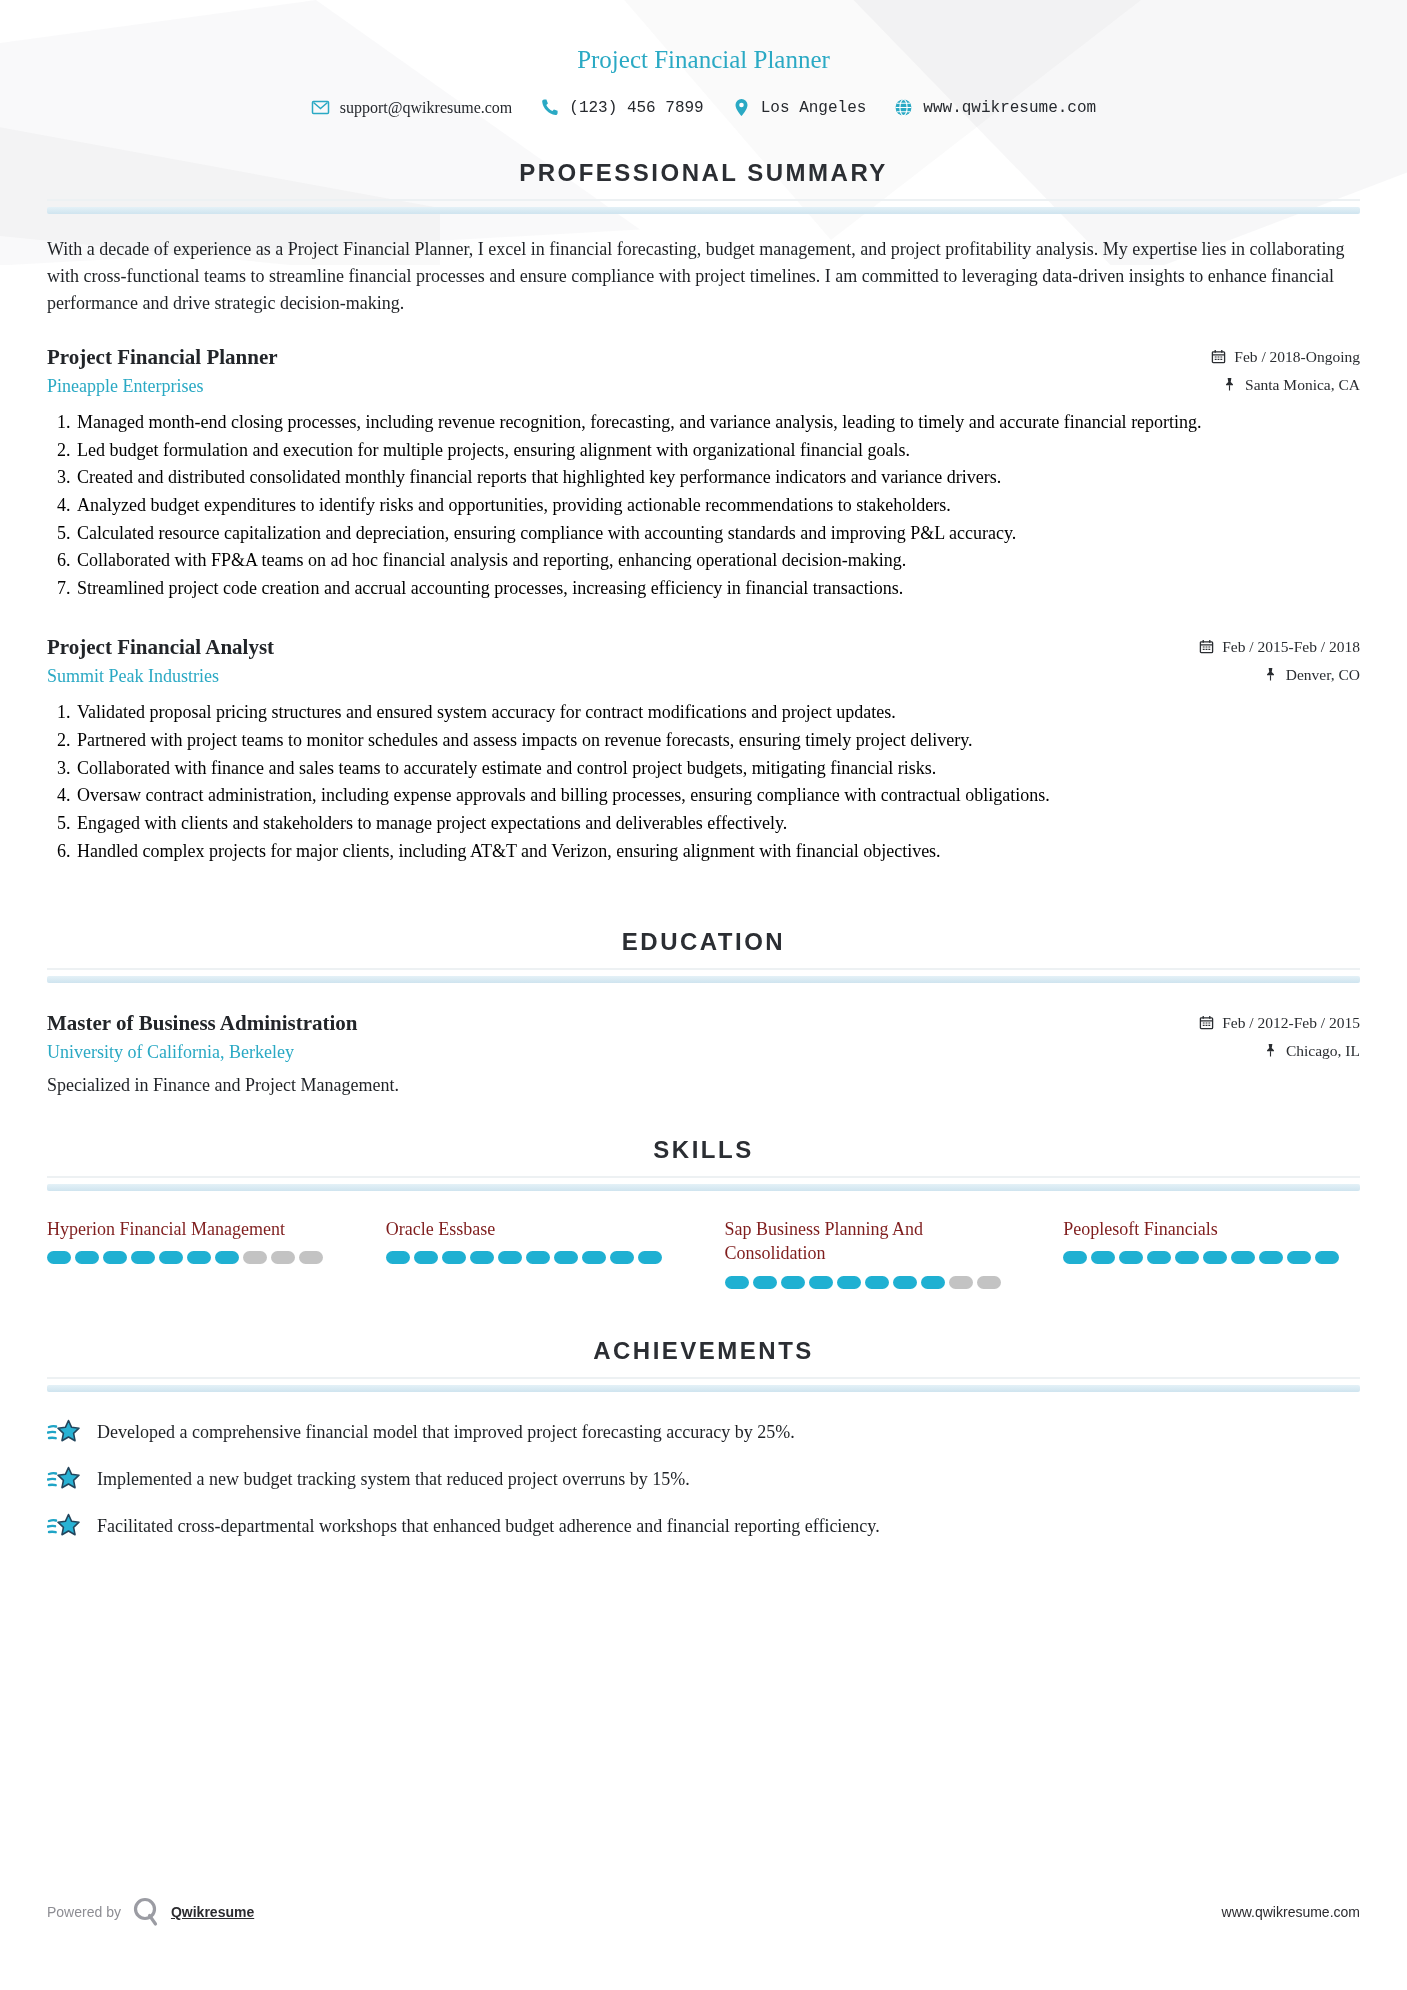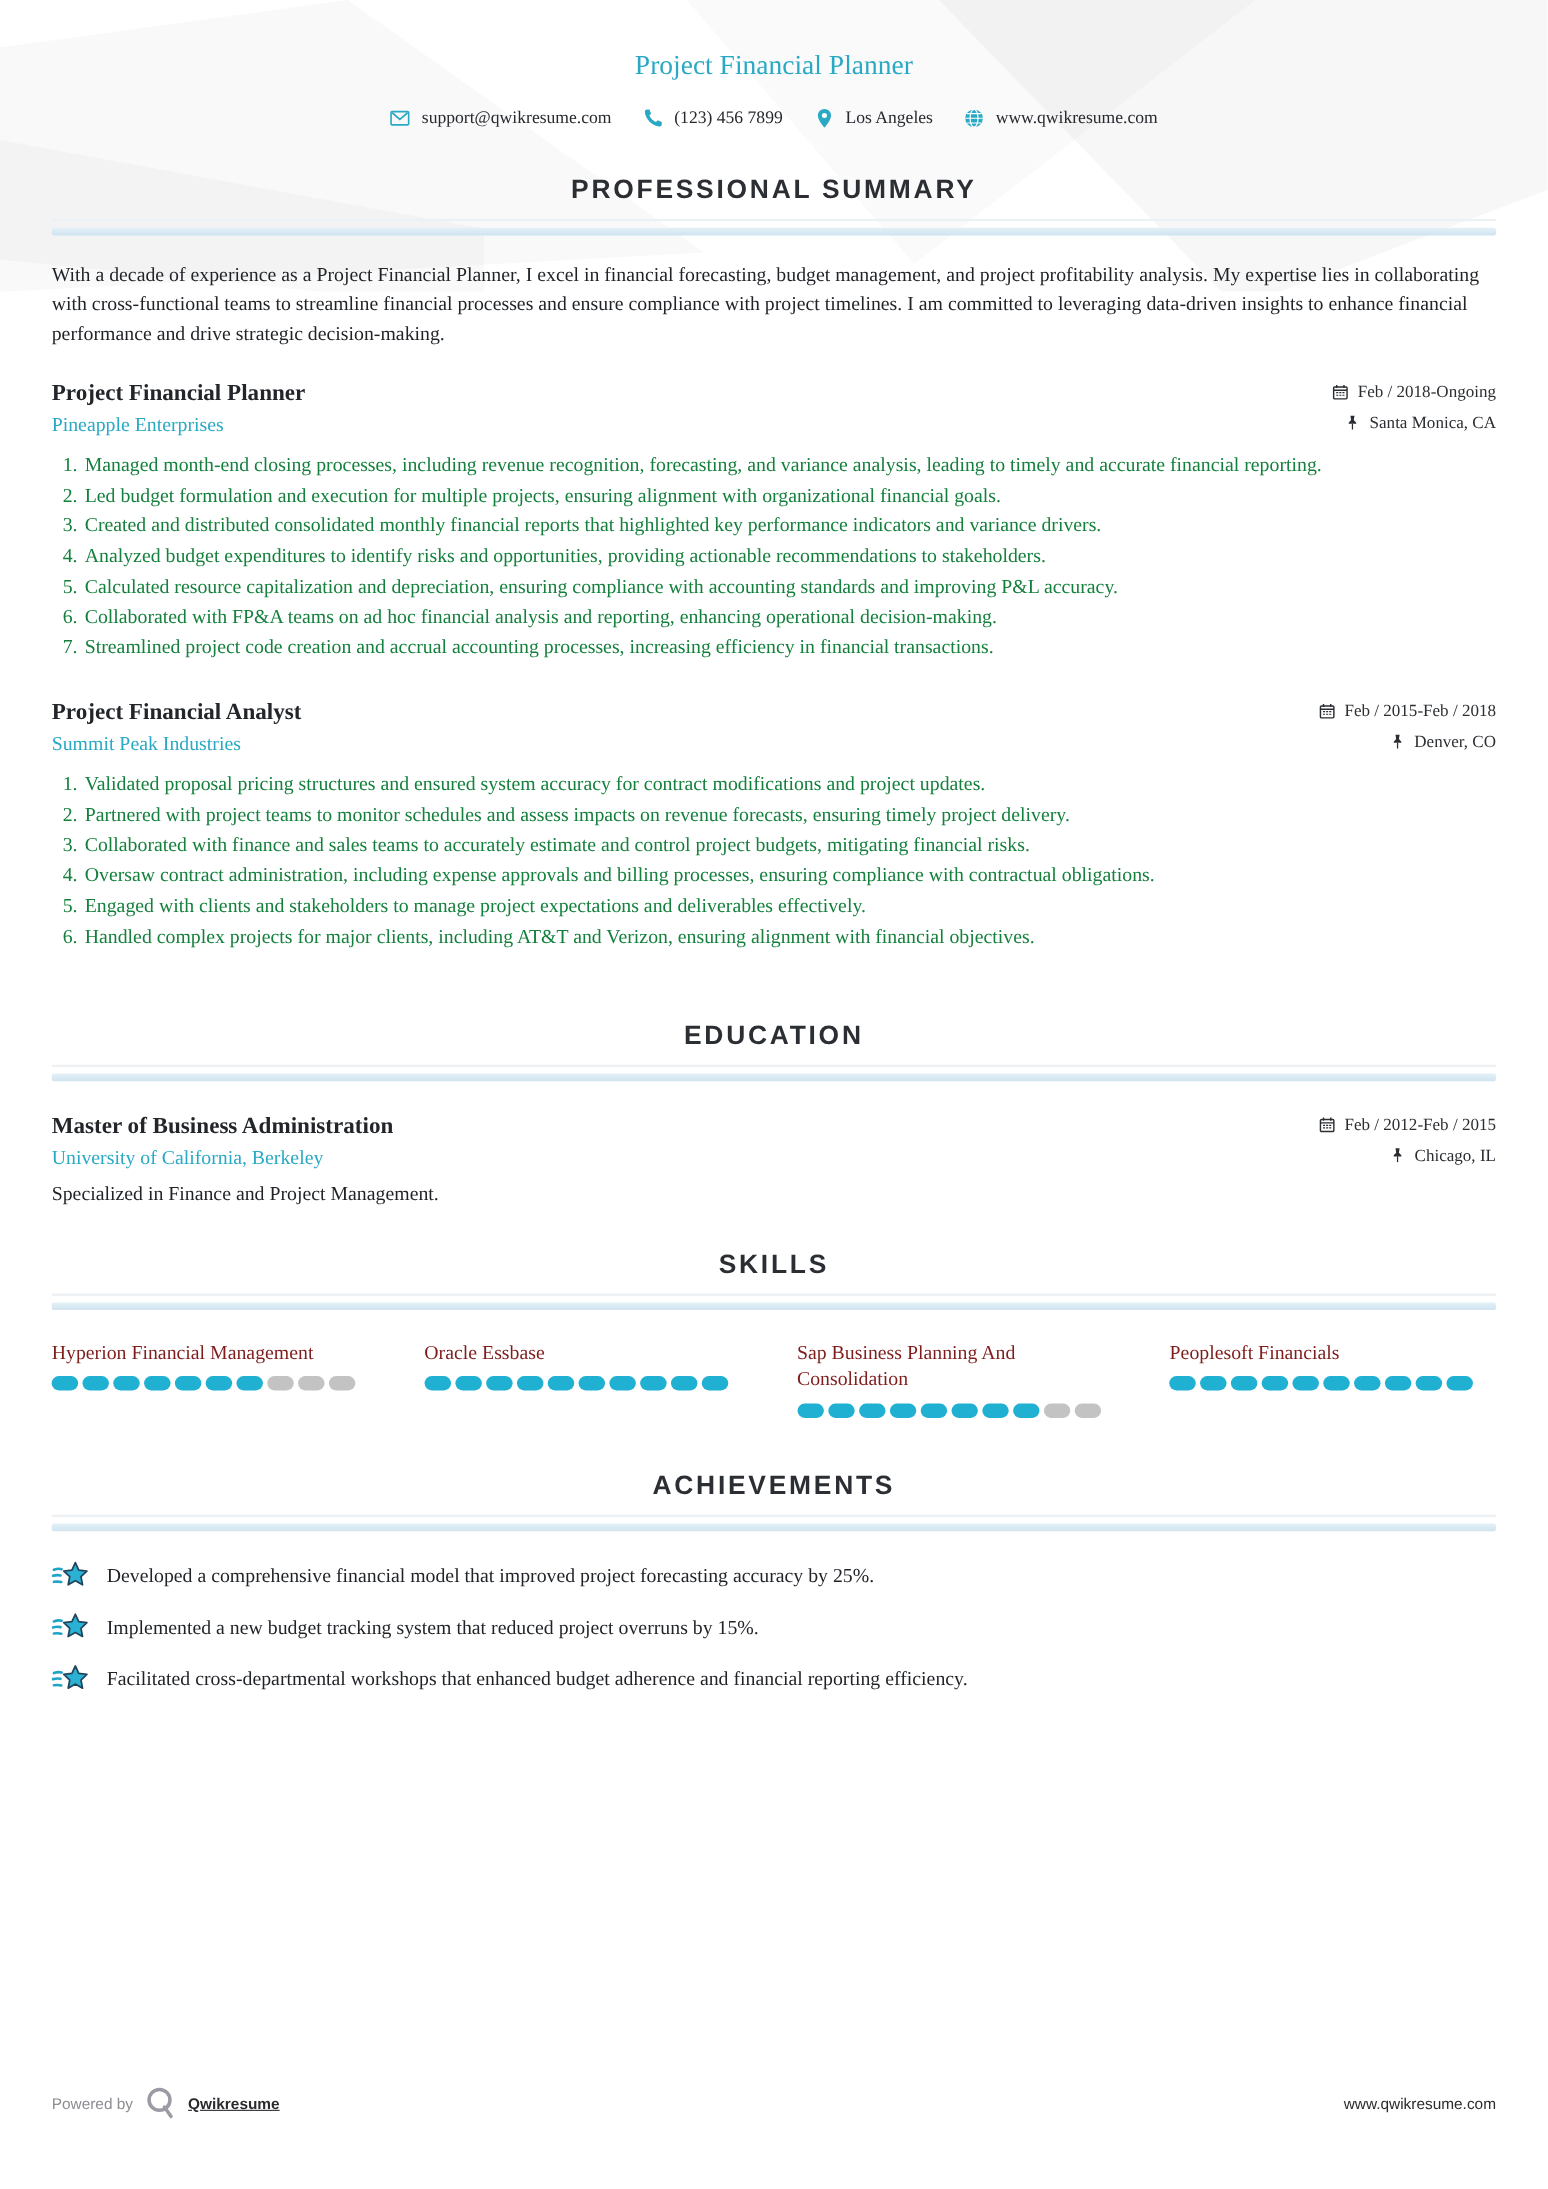--- a/index.html
+++ b/index.html
@@ -38,21 +38,21 @@
     font-family: "Liberation Sans", "DejaVu Sans", sans-serif;
     font-size: 44px; font-weight: 800; letter-spacing: 2px;
     color: #26292e;
   }
   .job-title { font-size: 25px; color: #2aa9c4; margin-top: 6px; }
   .contact-row {
     display: flex; justify-content: center; align-items: center;
     gap: 14px; margin-top: 24px; font-size: 16px; color: #26292e;
   }
   .contact-item { display: flex; align-items: center; gap: 10px; }
-  .contact-item + .contact-item { margin-left: 14px; }
+  .contact-item + .contact-item { margin-left: 14px; font-family: Liberation Mono, monospace; }
   .cicon { display: inline-flex; width: 19px; height: 19px; }
   .cicon svg { width: 100%; height: 100%; }
 
   
   .section-head { text-align: center; margin-top: 42px; }
   .section-head h2 {
     font-family: "Liberation Sans", "DejaVu Sans", sans-serif;
     font-size: 24px; font-weight: 700; letter-spacing: 2.5px;
     color: #2b2e33;
   }
@@ -63,21 +63,21 @@
   
   .summary-text { margin-top: 22px; font-size: 18px; line-height: 1.5; color: #1f2226; }
 
   
   .entry { margin-top: 28px; }
   .entry-row { display: flex; justify-content: space-between; align-items: baseline; }
   .entry-title { font-size: 21px; font-weight: 700; color: #222529; }
   .entry-company { font-size: 18px; color: #2aa9c4; margin-top: 6px; }
   .meta { display: flex; align-items: center; gap: 8px; font-size: 15.5px; color: #2a2d31; white-space: nowrap; }
   .meta svg { width: 15px; height: 15px; flex: 0 0 auto; }
-  .bullets { margin-top: 12px; padding-left: 28px; font-size: 18px; line-height: 1.48; color: #15803d; }
+  .bullets { margin-top: 12px; padding-left: 28px; font-size: 18px; line-height: 1.48; color: #000000; }
   .bullets li { padding-left: 2px; margin-bottom: 1px; }
   .edu-desc { margin-top: 12px; font-size: 18px; color: #1f2226; }
 
   
   .skills-grid {
     display: grid; grid-template-columns: repeat(4, 1fr); column-gap: 42px;
     margin-top: 26px;
   }
   .skill-name { font-size: 18px; line-height: 1.35; color: #7f1d1d; }
   .skill-dots { display: flex; gap: 4px; margin-top: 10px; }

